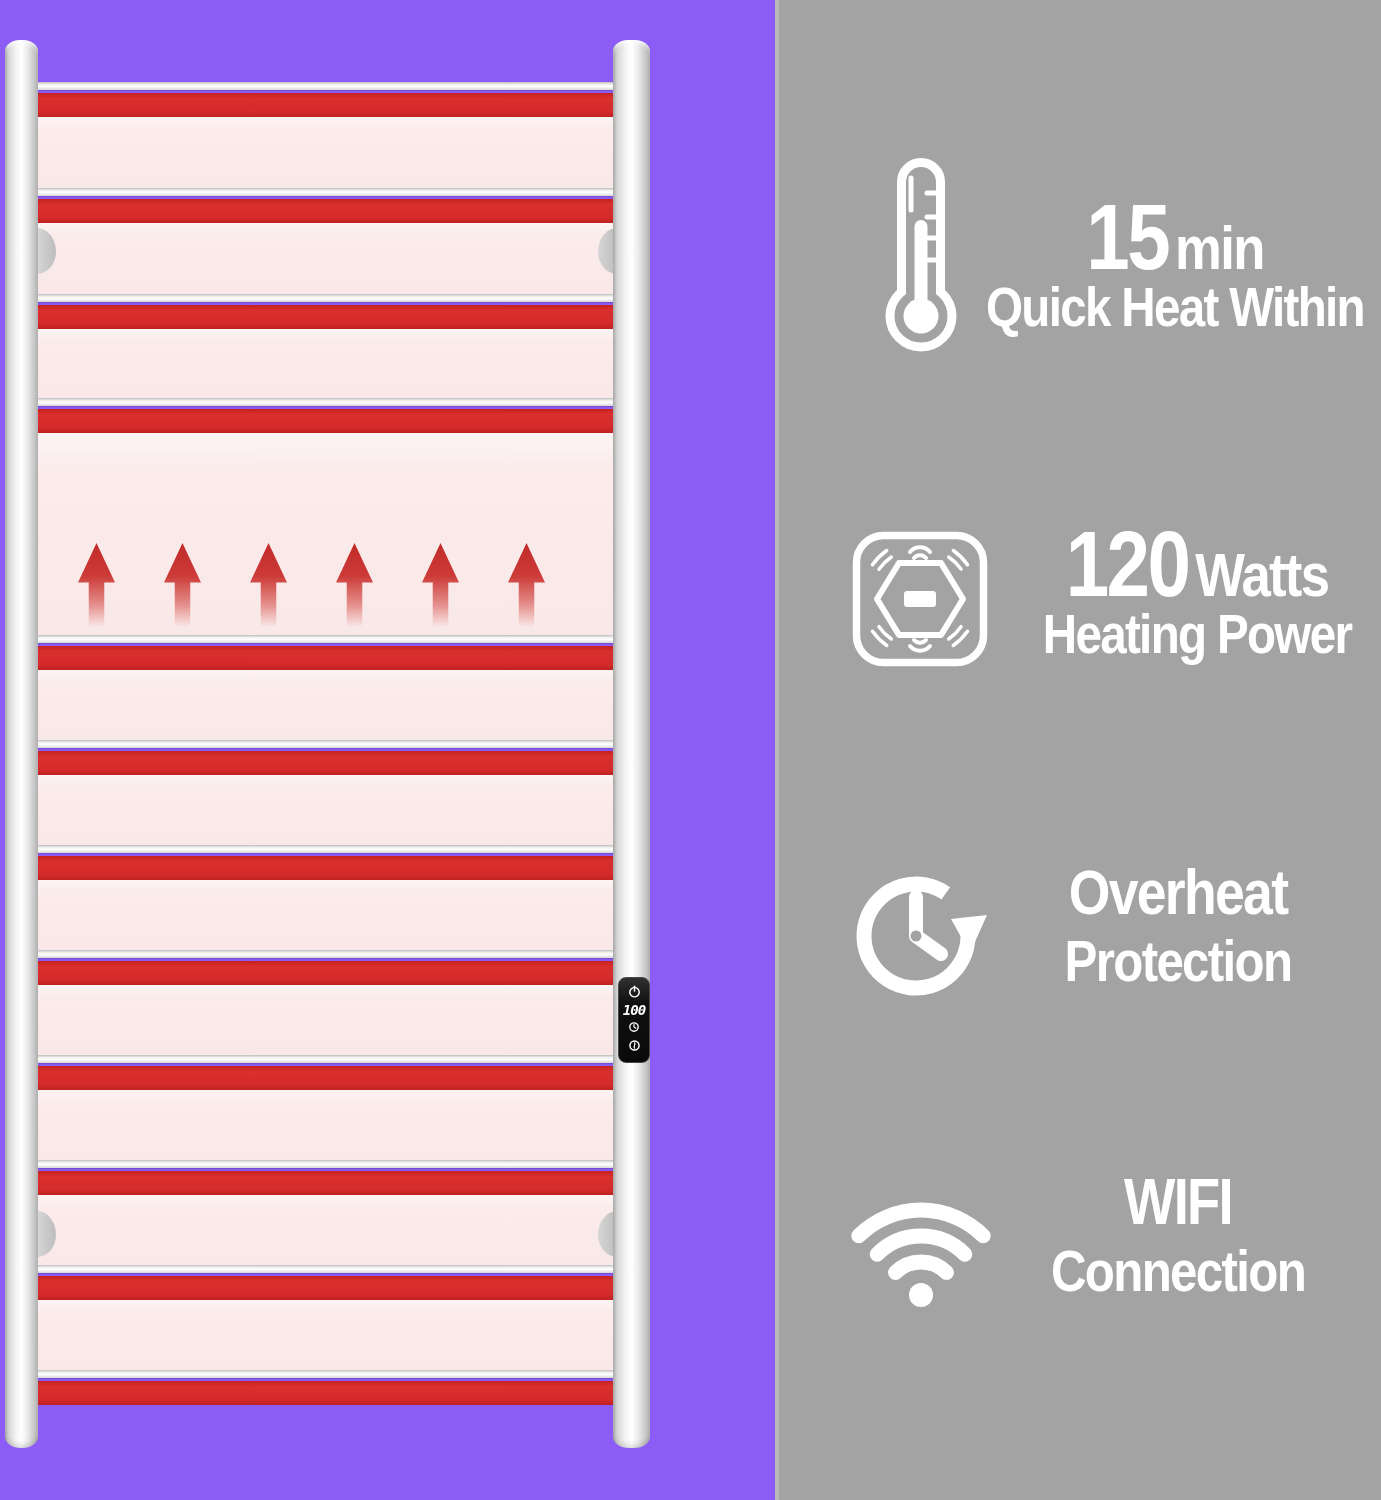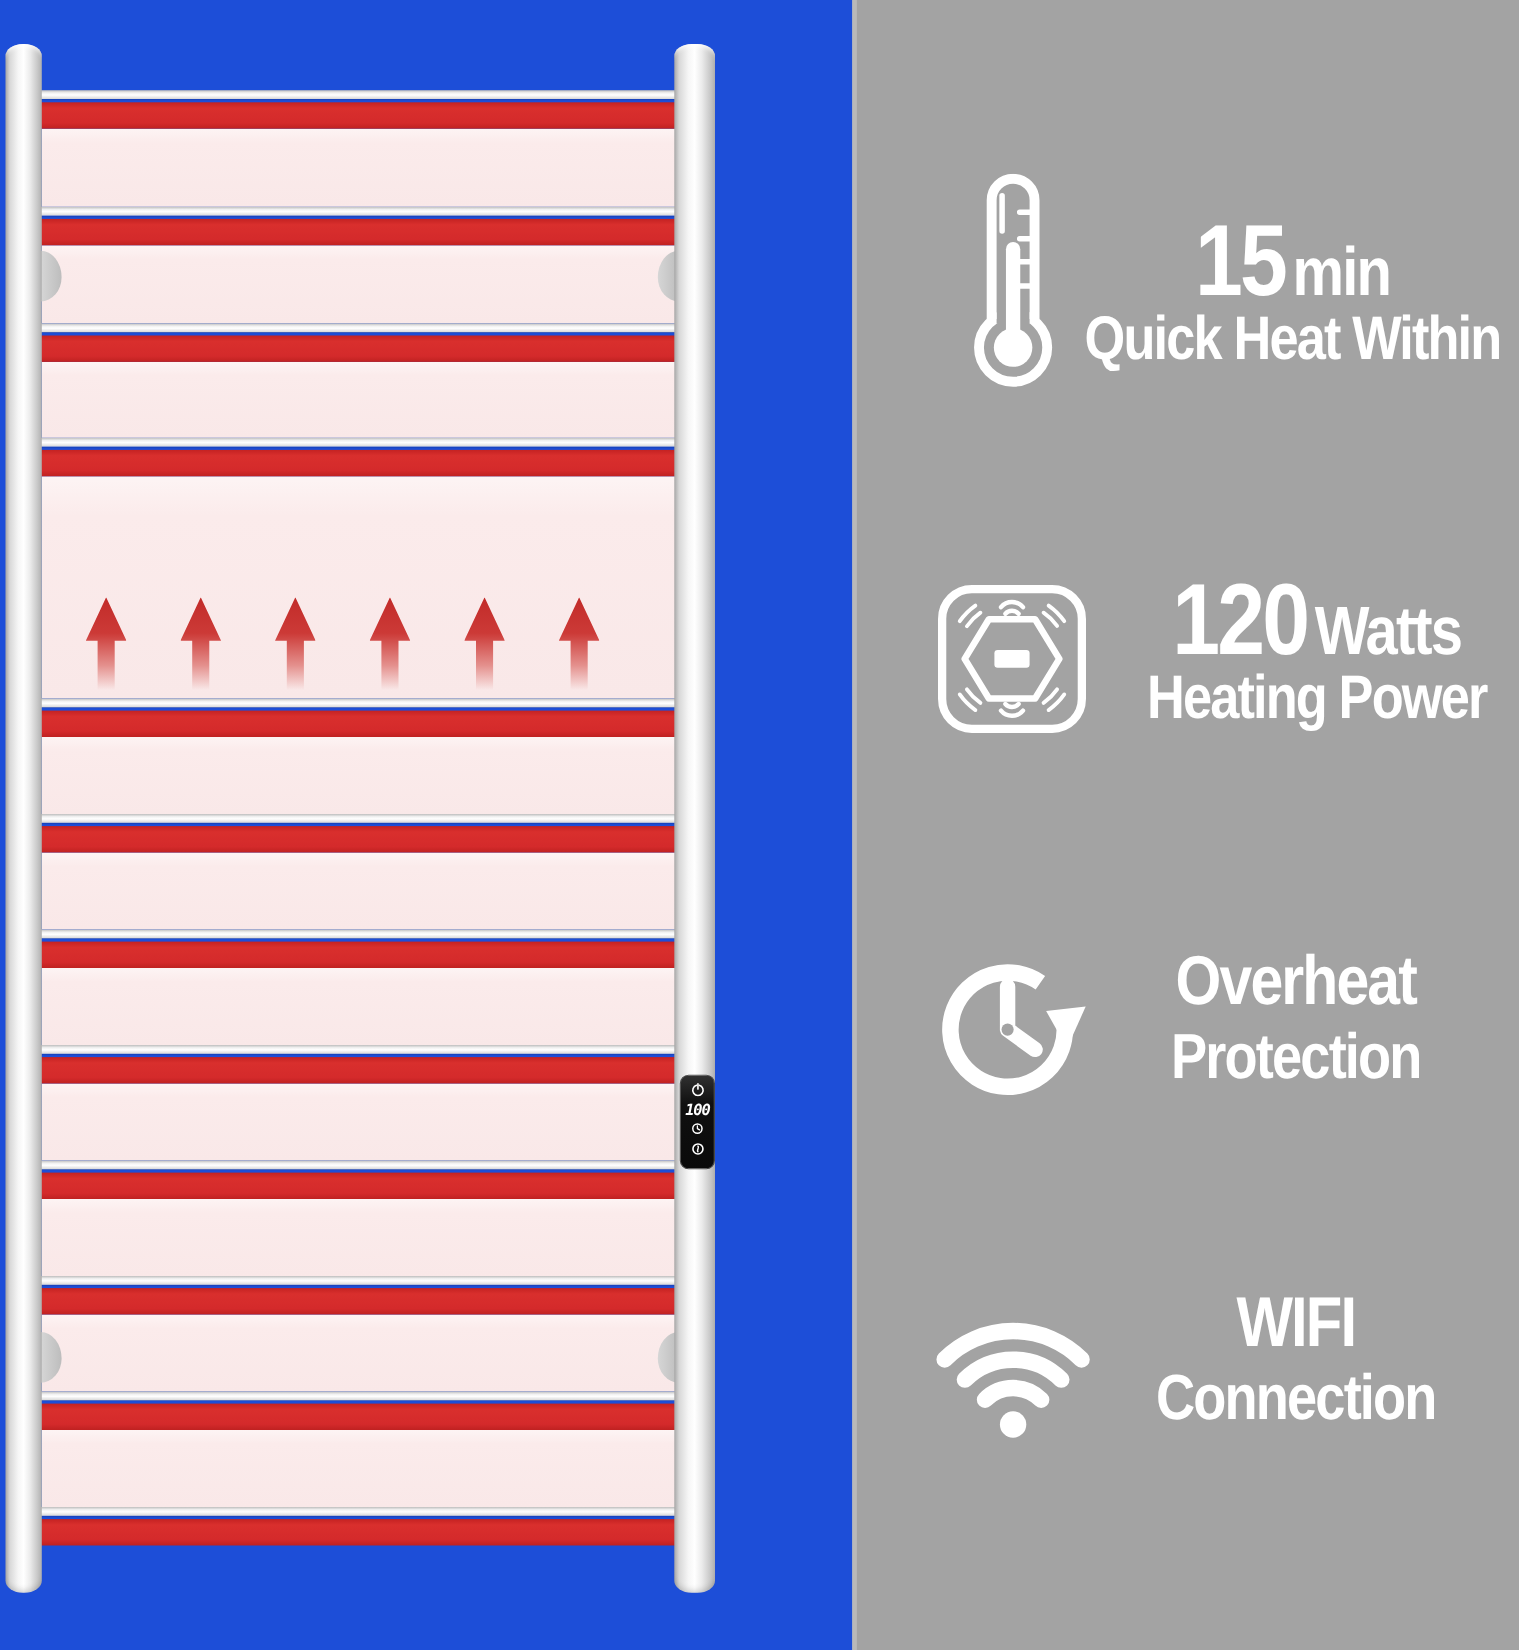--- a/index.html
+++ b/index.html
@@ -1,20 +1,20 @@
 <!DOCTYPE html>
 <html><head>
 <meta charset="utf-8">
 <style>
   * { margin:0; padding:0; box-sizing:border-box; }
   body { width:1381px; height:1500px; background:#fff; font-family:"Liberation Sans", sans-serif; }
   .canvas { position:relative; width:1381px; height:1500px; overflow:hidden; background:#ffffff; }
 
   
-  .product-area { position:absolute; left:0; top:0; width:775px; height:1500px; background:#1d4ed8; }
+  .product-area { position:absolute; left:0; top:0; width:775px; height:1500px; background:#8b5cf6; }
 
   .post { position:absolute; top:40px; height:1408px; width:33px; border-radius:16px / 11px;
     background:linear-gradient(90deg,#a8a8a8 0%,#d8d8d8 12%,#f6f6f6 35%,#ffffff 50%,#ebebeb 68%,#c8c8c8 88%,#b0b0b0 100%);
     box-shadow: inset 0 6px 5px -4px rgba(255,255,255,.9), inset 0 -6px 6px -4px rgba(0,0,0,.18);
     z-index:30; }
   .post-left  { left:5px; }
   .post-right { left:613px; width:37px; }
 
   .rung { position:absolute; left:22px; width:616px; height:8px;
     background:linear-gradient(180deg,#bdbdbd 0%,#f0f0f0 30%,#ffffff 55%,#d7d7d7 100%);

